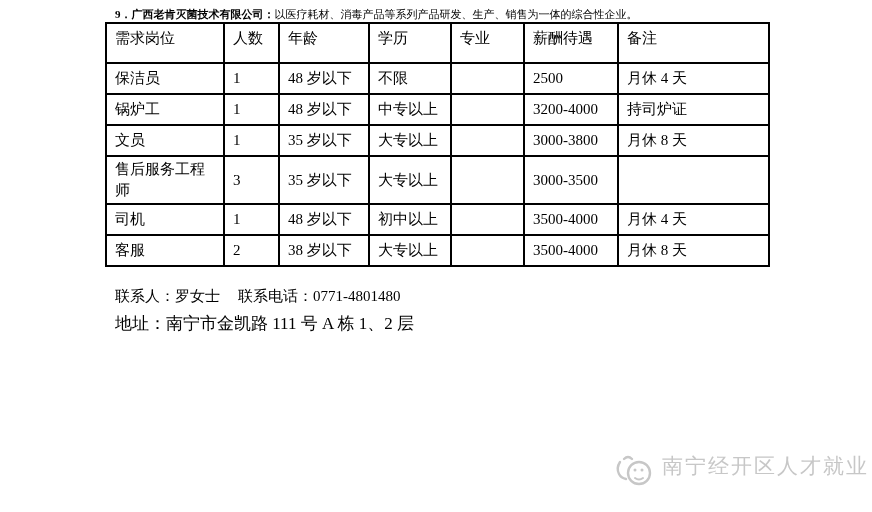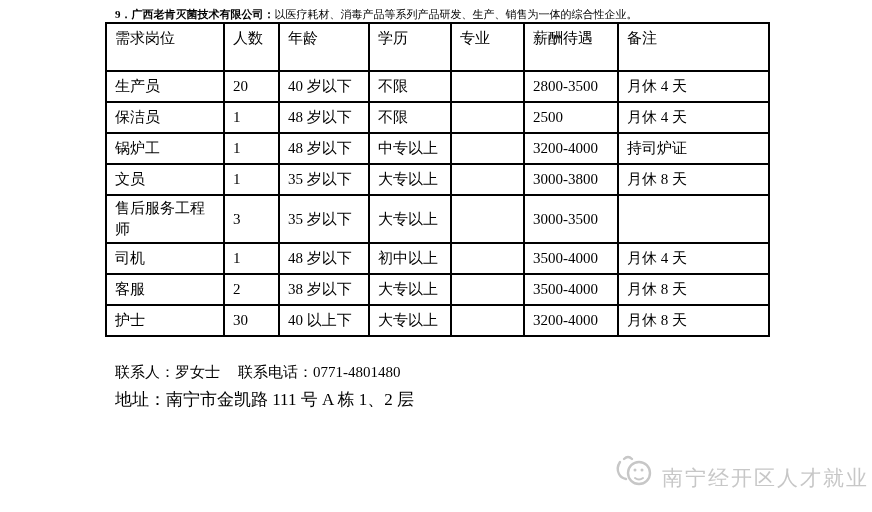--- a/index.html
+++ b/index.html
@@ -36,47 +36,47 @@
   }
   table.job-table th,
   table.job-table td {
     border: 2px solid #000000;
     text-align: left;
     font-weight: normal;
     overflow: hidden;
     word-break: break-all;
   }
   table.job-table th {
-    height: 48px;
+    height: 40px;
     vertical-align: top;
     padding: 5px 8px 0 8px;
   }
   table.job-table td {
     height: 31px;
     vertical-align: middle;
     padding: 2px 8px;
     line-height: 21px;
   }
   .contact-line {
     font-size: 15px;
     line-height: 27px;
     padding-left: 10px;
-    margin-top: 22px;
+    margin-top: 16px;
   }
   .contact-line .spacer { display: inline-block; width: 18px; }
   .address-line {
     font-size: 17px;
     line-height: 27px;
     padding-left: 10px;
   }
   .watermark {
     position: absolute;
     left: 614px; top: 452px;
     display: flex;
-    align-items: flex-end;
+    align-items: flex-start;
     user-select: none;
   }
   .watermark .logo {
     width: 42px; height: 40px;
     display: inline-block;
     margin-right: 6px;
   }
   .watermark .wm-text {
     font-size: 21px;
     letter-spacing: 2px;
@@ -108,29 +108,20 @@
             <th>需求岗位</th>
             <th>人数</th>
             <th>年龄</th>
             <th>学历</th>
             <th>专业</th>
             <th>薪酬待遇</th>
             <th>备注</th>
           </tr>
       </thead>
       <tbody>
-          <tr>
-            <td>生产员</td>
-            <td>20</td>
-            <td>40 岁以下</td>
-            <td>不限</td>
-            <td></td>
-            <td>2800-3500</td>
-            <td>月休 4 天</td>
-          </tr>
           <tr>
             <td>保洁员</td>
             <td>1</td>
             <td>48 岁以下</td>
             <td>不限</td>
             <td></td>
             <td>2500</td>
             <td>月休 4 天</td>
           </tr>
           <tr>
@@ -171,29 +162,20 @@
           </tr>
           <tr>
             <td>客服</td>
             <td>2</td>
             <td>38 岁以下</td>
             <td>大专以上</td>
             <td></td>
             <td>3500-4000</td>
             <td>月休 8 天</td>
           </tr>
-          <tr>
-            <td>护士</td>
-            <td>30</td>
-            <td>40 以上下</td>
-            <td>大专以上</td>
-            <td></td>
-            <td>3200-4000</td>
-            <td>月休 8 天</td>
-          </tr>
         </tbody>
     </table>
 
     <p class="contact-line"><span>联系人：</span><span>罗女士</span><span class="spacer"></span><span>联系电话：</span><span>0771-4801480</span></p>
 
     <p class="address-line"><span>地址：</span><span>南宁市金凯路 111 号 A 栋 1、2 层</span></p>
 
   </div>
 
   <div class="watermark">

